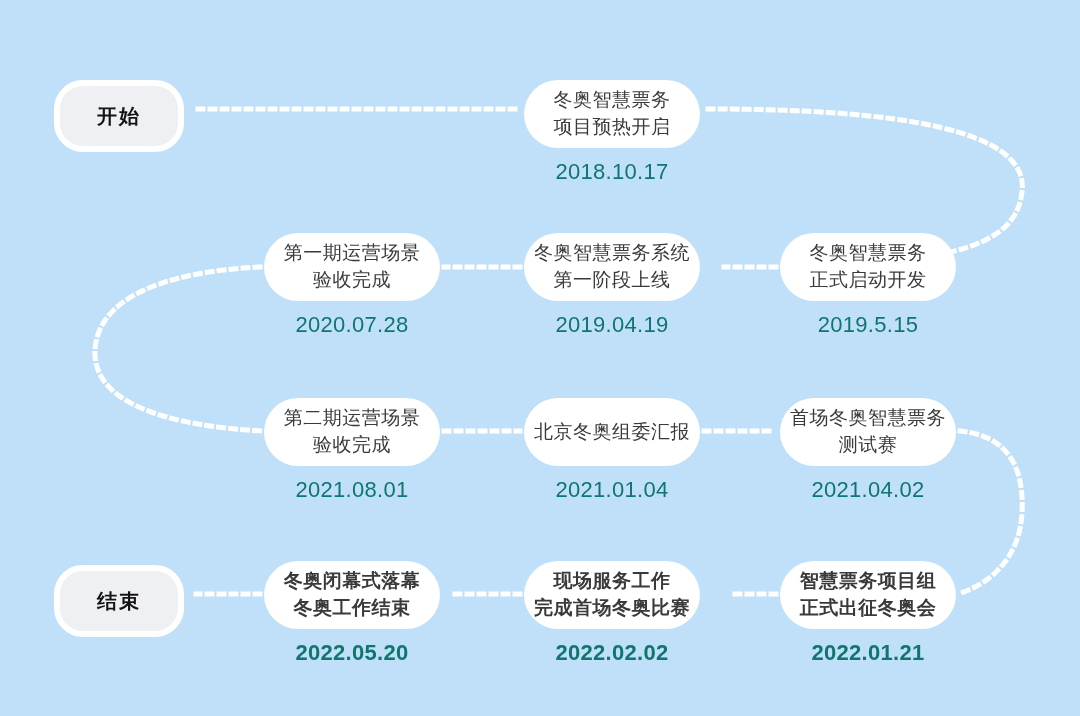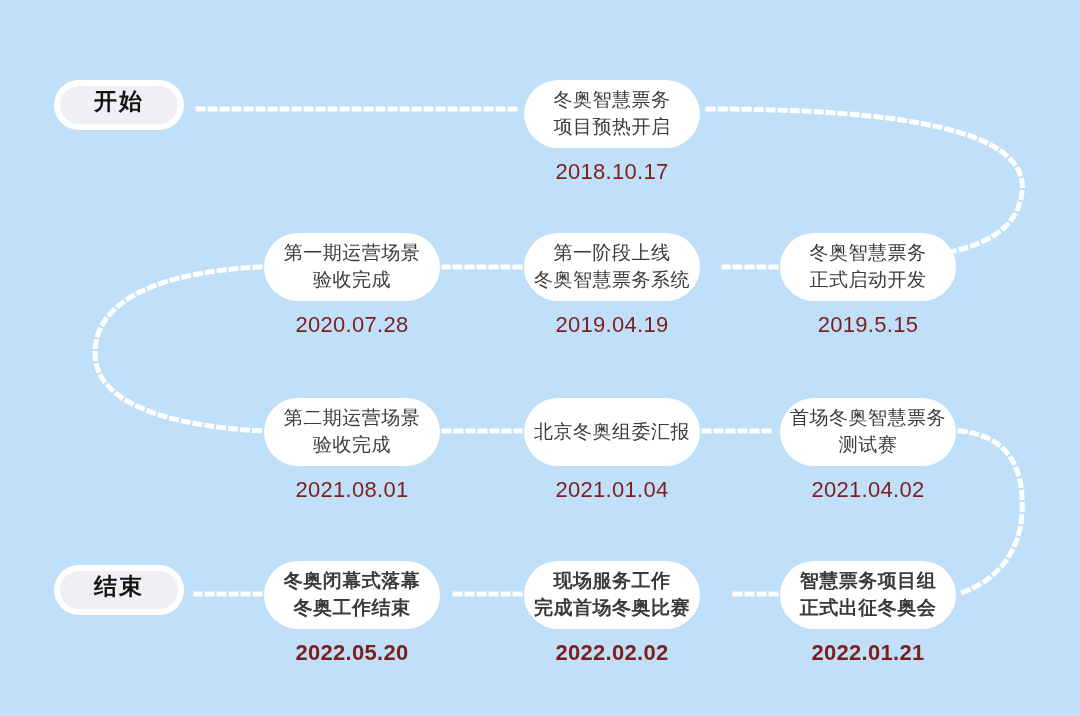--- a/index.html
+++ b/index.html
@@ -35,28 +35,29 @@
     position: absolute;
     left: 0; top: 0;
     width: 1080px;
     height: 716px;
   }
 
   
   .terminal-pill {
     position: absolute;
     width: 130px;
-    height: 50px;
+    height: 72px;
     border-radius: 29px;
     background: #eef0f3;
     border: 6px solid #ffffff;
     display: flex;
+    align-items: center;
     justify-content: center;
     color: #141414;
-    font-size: 23px;
+    font-size: 20px;
     font-weight: bold;
     letter-spacing: 2px;
   }
 
   
   .event-node {
     position: absolute;
     width: 176px;
   }
 
@@ -74,21 +75,21 @@
     line-height: 1.42;
     letter-spacing: 0.5px;
     white-space: nowrap;
   }
 
   .event-pill .line { display: block; }
 
   .event-date {
     margin-top: 11px;
     text-align: center;
-    color: #7f1d1d;
+    color: #0f766e;
     font-size: 22px;
     letter-spacing: 0.3px;
   }
 
   
   .col-a { left: 264px; }
   .col-b { left: 524px; }
   .col-c { left: 780px; }
 
   .row-1 { top: 80px; }
@@ -155,22 +156,22 @@
     <div class="event-node col-a row-2">
       <div class="event-pill">
         <span class="line">第一期运营场景</span>
         <span class="line">验收完成</span>
       </div>
       <div class="event-date">2020.07.28</div>
     </div>
 
     <div class="event-node col-b row-2">
       <div class="event-pill">
+        <span class="line">冬奥智慧票务系统</span>
         <span class="line">第一阶段上线</span>
-        <span class="line">冬奥智慧票务系统</span>
       </div>
       <div class="event-date">2019.04.19</div>
     </div>
 
     <div class="event-node col-c row-2">
       <div class="event-pill">
         <span class="line">冬奥智慧票务</span>
         <span class="line">正式启动开发</span>
       </div>
       <div class="event-date">2019.5.15</div>

